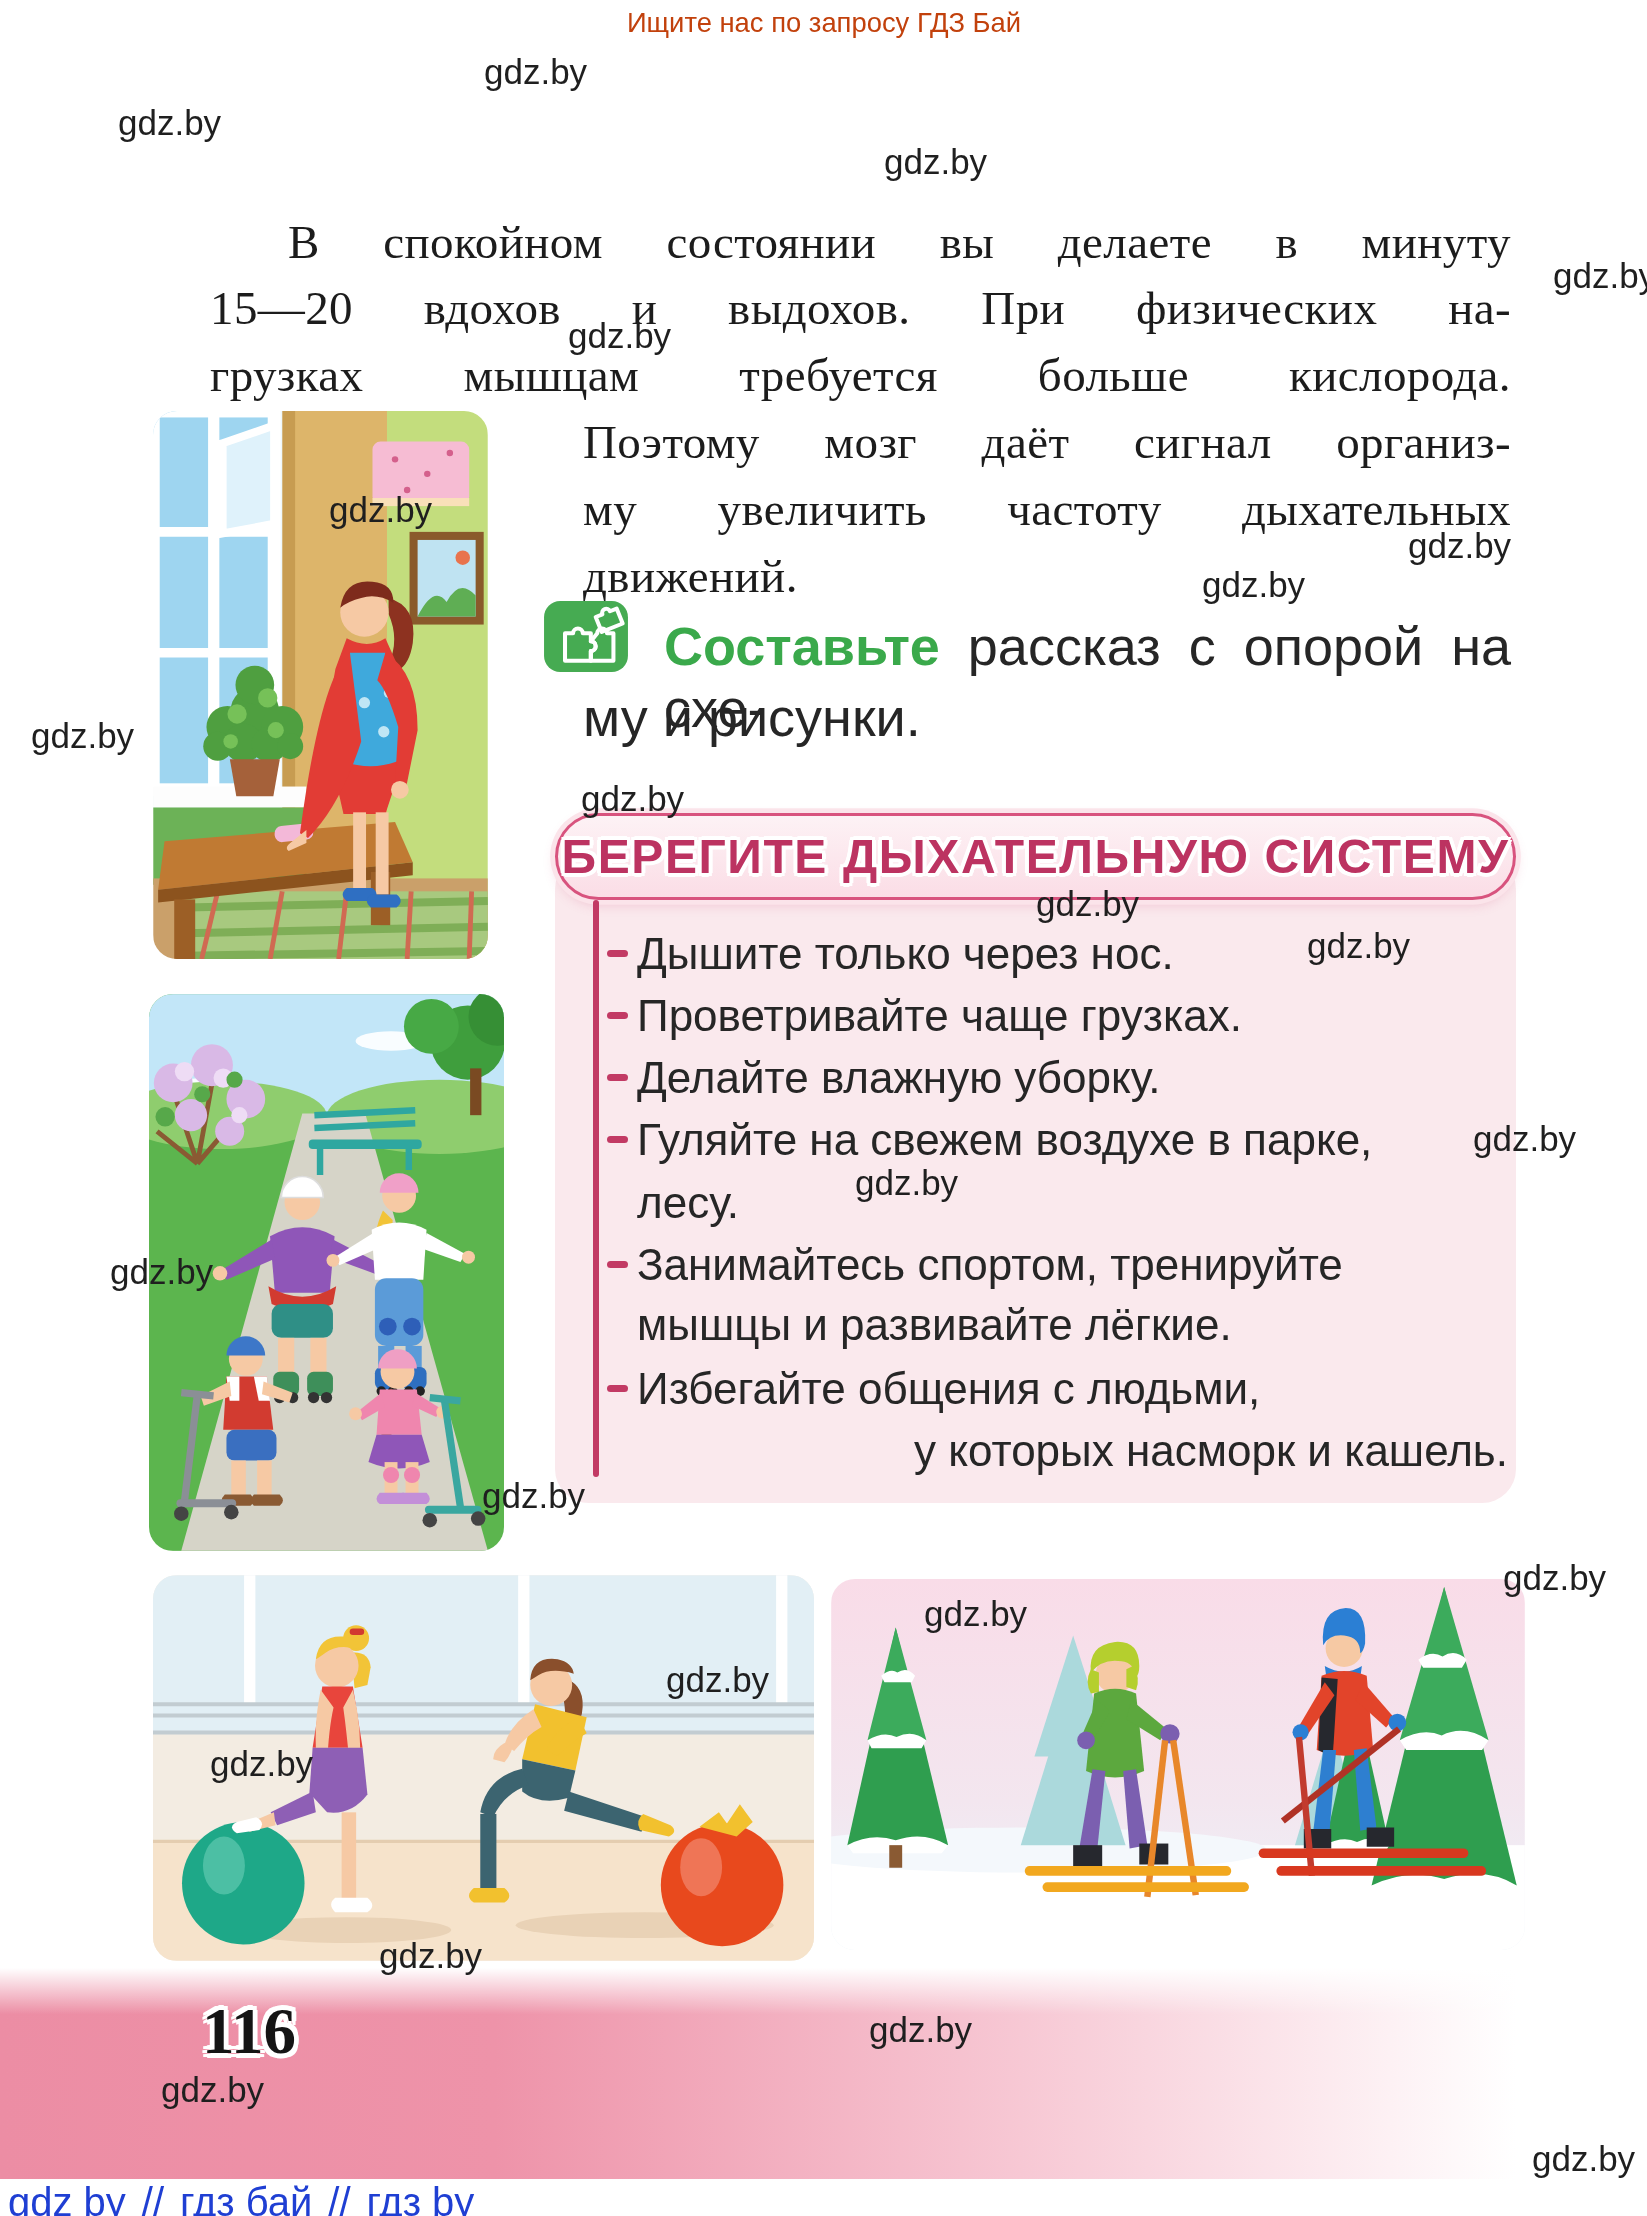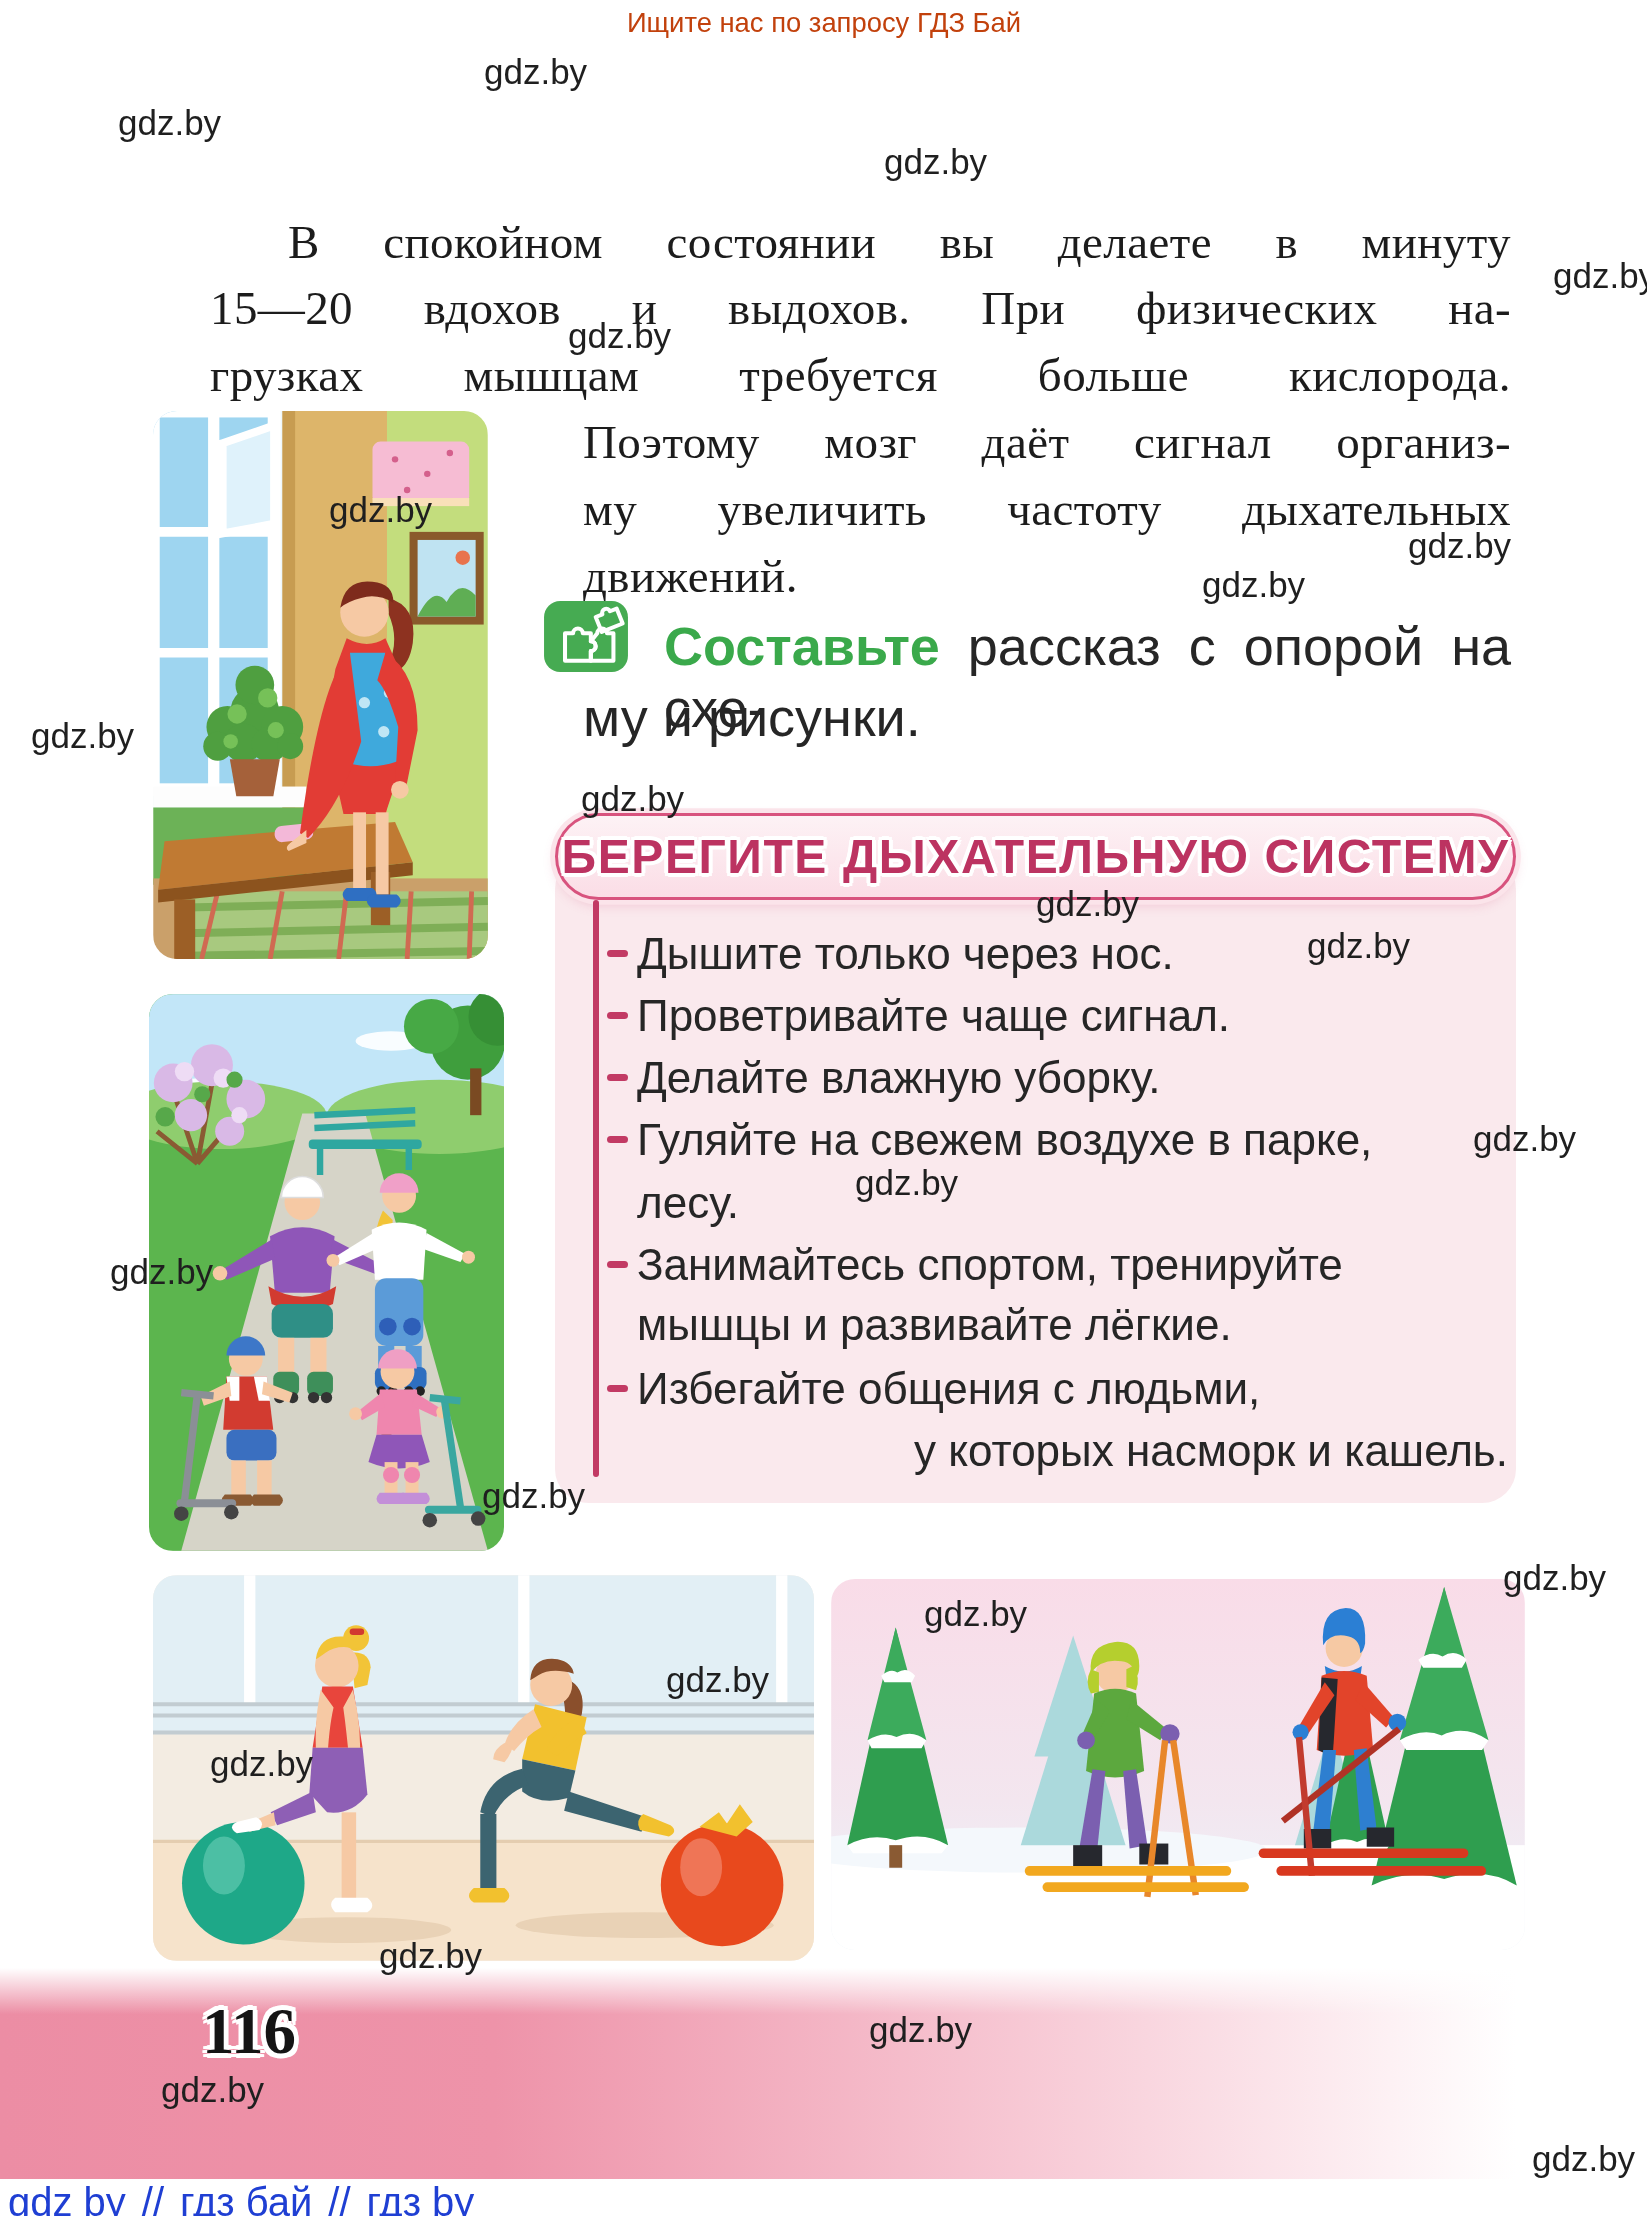--- a/index.html
+++ b/index.html
@@ -64,21 +64,21 @@
 <div class="abs vline"></div>
 
 <div class="abs bullet" style="top:950px;"></div>
 <div class="abs bullet" style="top:1012px;"></div>
 <div class="abs bullet" style="top:1074px;"></div>
 <div class="abs bullet" style="top:1136px;"></div>
 <div class="abs bullet" style="top:1261px;"></div>
 <div class="abs bullet" style="top:1385px;"></div>
 
 <div class="abs listline" style="top:929px;">Дышите только через нос.</div>
-<div class="abs listline" style="top:991px;">Проветривайте чаще сигнал.</div>
+<div class="abs listline" style="top:991px;">Проветривайте чаще грузках.</div>
 <div class="abs listline" style="top:1053px;">Делайте влажную уборку.</div>
 <div class="abs listline" style="top:1115px;">Гуляйте на свежем воздухе в парке,</div>
 <div class="abs listline" style="top:1178px;">лесу.</div>
 <div class="abs listline" style="top:1240px;">Занимайтесь спортом, тренируйте</div>
 <div class="abs listline" style="top:1300px;">мышцы и развивайте лёгкие.</div>
 <div class="abs listline" style="top:1364px;">Избегайте общения с людьми,</div>
 <div class="abs listline" style="top:1426px;text-align:right;">у которых насморк и кашель.</div>
 
 <div class="abs ill" style="left:153px;top:411px;width:335px;height:548px;">
   <svg width="335" height="548" viewBox="0 0 415 680">

